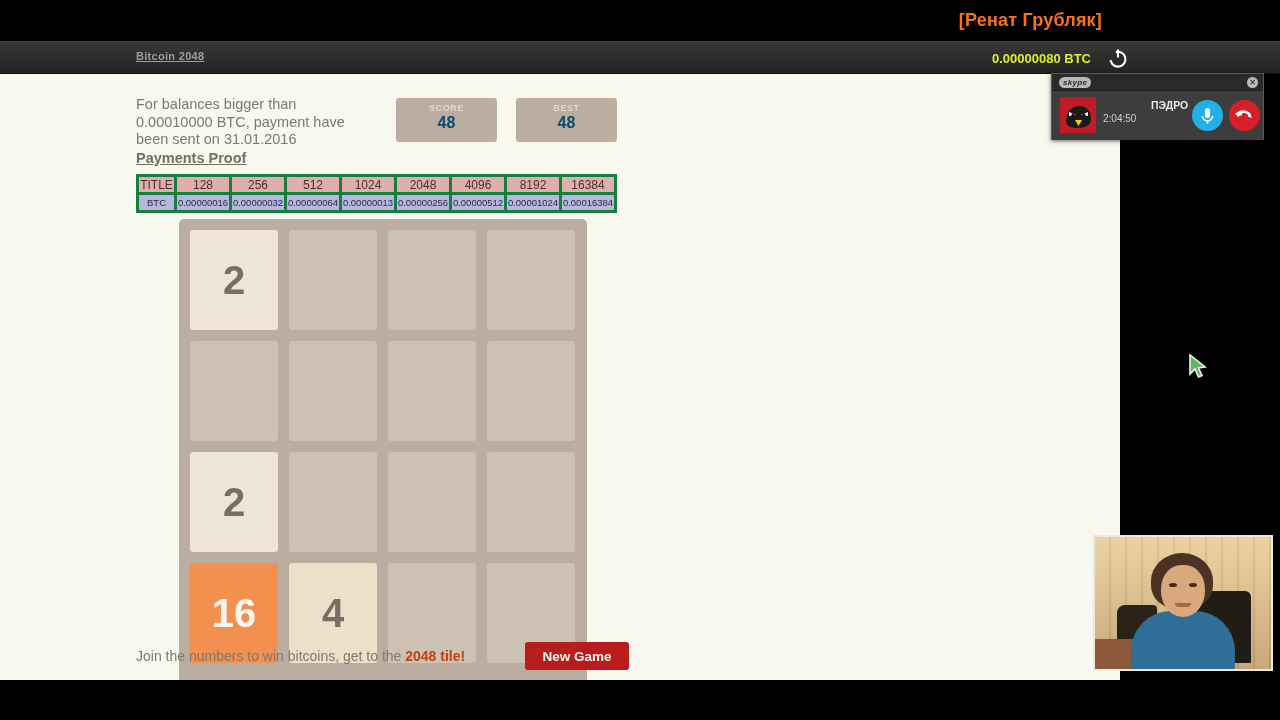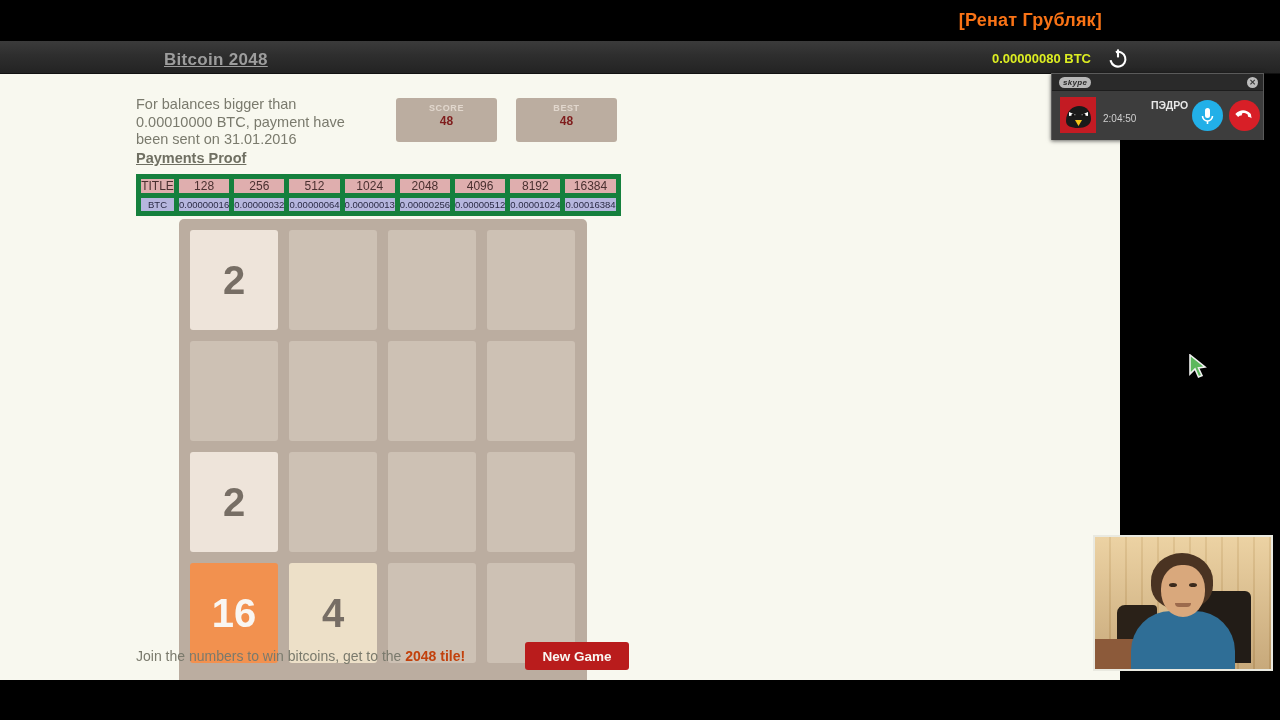--- a/index.html
+++ b/index.html
@@ -41,26 +41,25 @@
     position: absolute;
     left: 0; top: 41px;
     width: 1280px; height: 33px;
     background: linear-gradient(180deg, #3b3b3b 0%, #2e2e2e 45%, #232323 100%);
     border-bottom: 1px solid #111;
   }
   .brand {
     position: absolute;
     left: 136px; top: 9px;
     color: #9d9d9d;
-    font-size: 17px;
+    font-size: 11px;
     font-weight: bold;
     text-decoration: underline;
     letter-spacing: 0.3px;
     white-space: nowrap;
-    margin-left: 28px;
   }
   .nav-links {
     position: absolute;
     left: 451px; top: 9px;
     display: flex;
     gap: 14px;
   }
   .nav-link {
     color: #f2f2f2;
     font-size: 13px;
@@ -125,36 +124,36 @@
     display: block;
     color: #e8dfd6;
     font-size: 9px;
     font-weight: bold;
     letter-spacing: 0.6px;
     text-transform: uppercase;
     opacity: 0.85;
   }
   .score-value {
     display: block;
-    color: #7f1d1d;
-    font-size: 12px;
+    color: #0c4a6e;
+    font-size: 16px;
     font-weight: bold;
     margin-top: 1px;
   }
 
   
   .payout-table {
     position: absolute;
     left: 136px; top: 100px;
     border-collapse: collapse;
     table-layout: fixed;
   }
   .payout-table th,
   .payout-table td {
-    border: 5px solid #15803d;
+    border: 3px solid #15803d;
     text-align: center;
     font-size: 11.5px;
     color: #3d3d4d;
     height: 18px;
     overflow: hidden;
     white-space: nowrap;
   }
   .payout-table thead th {
     background: #dfaeae;
     font-weight: normal;

